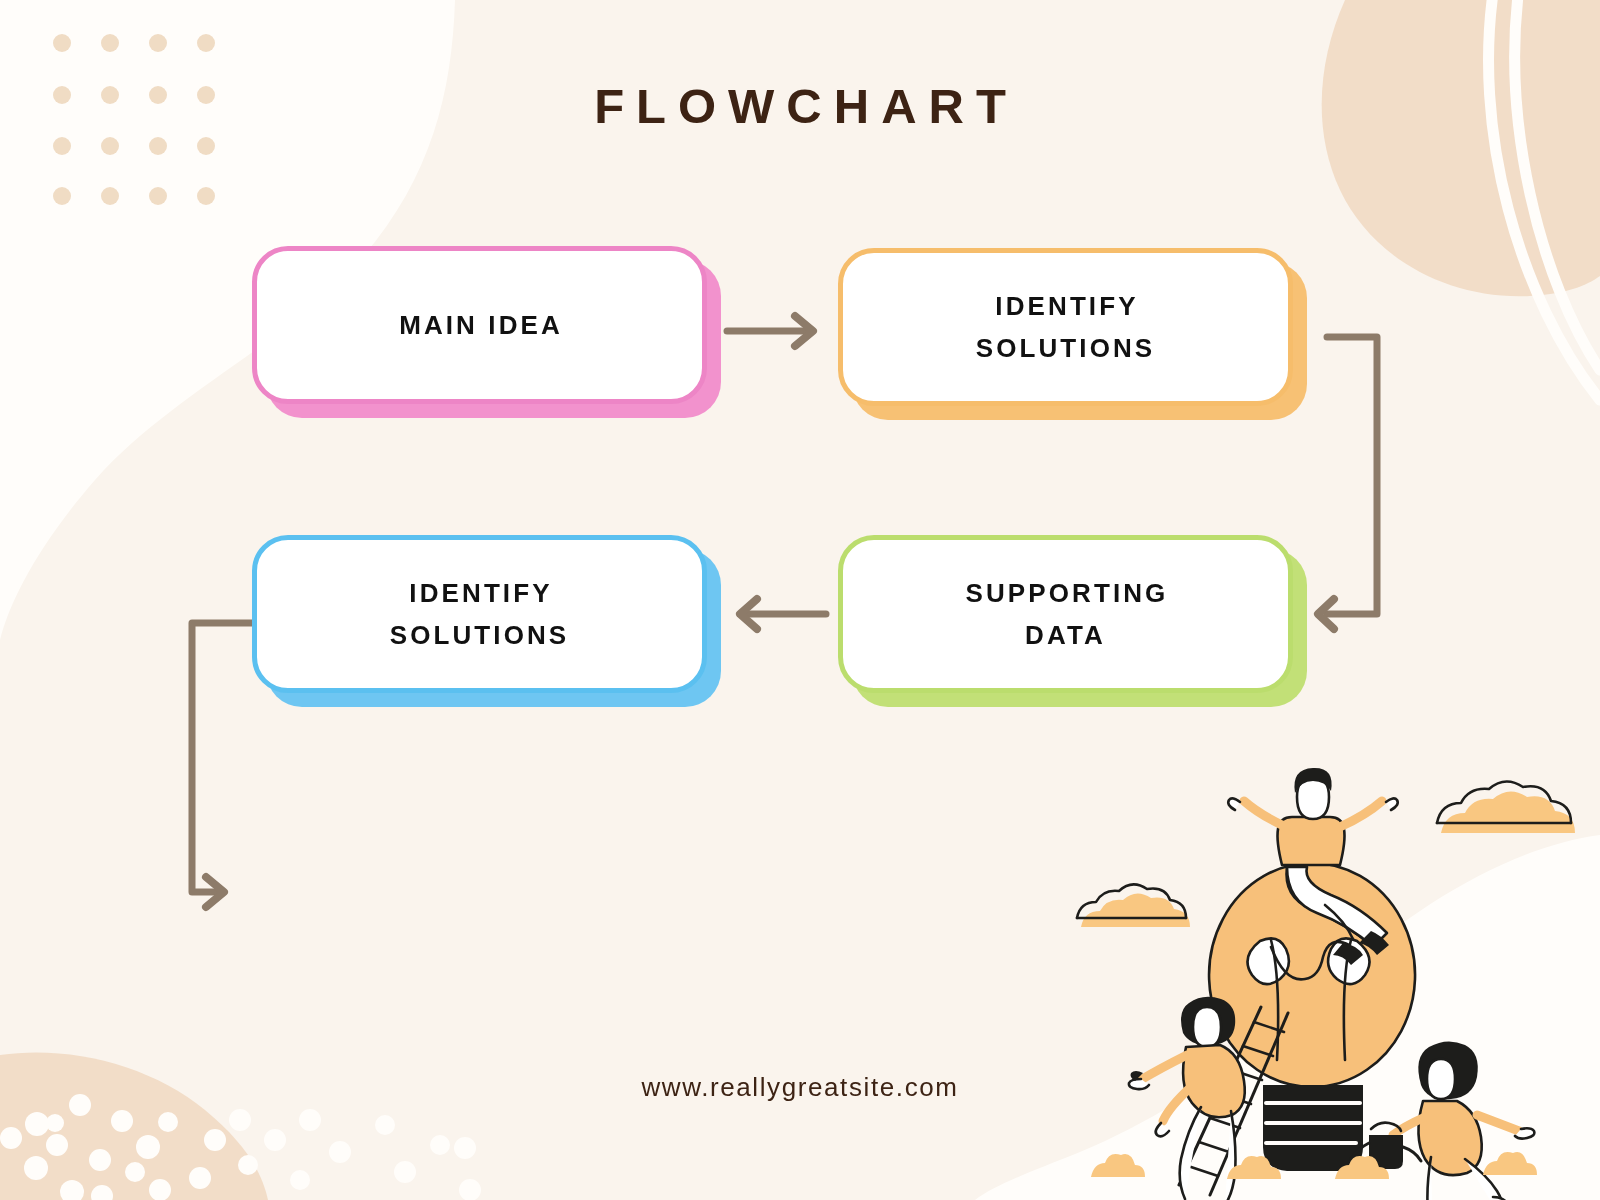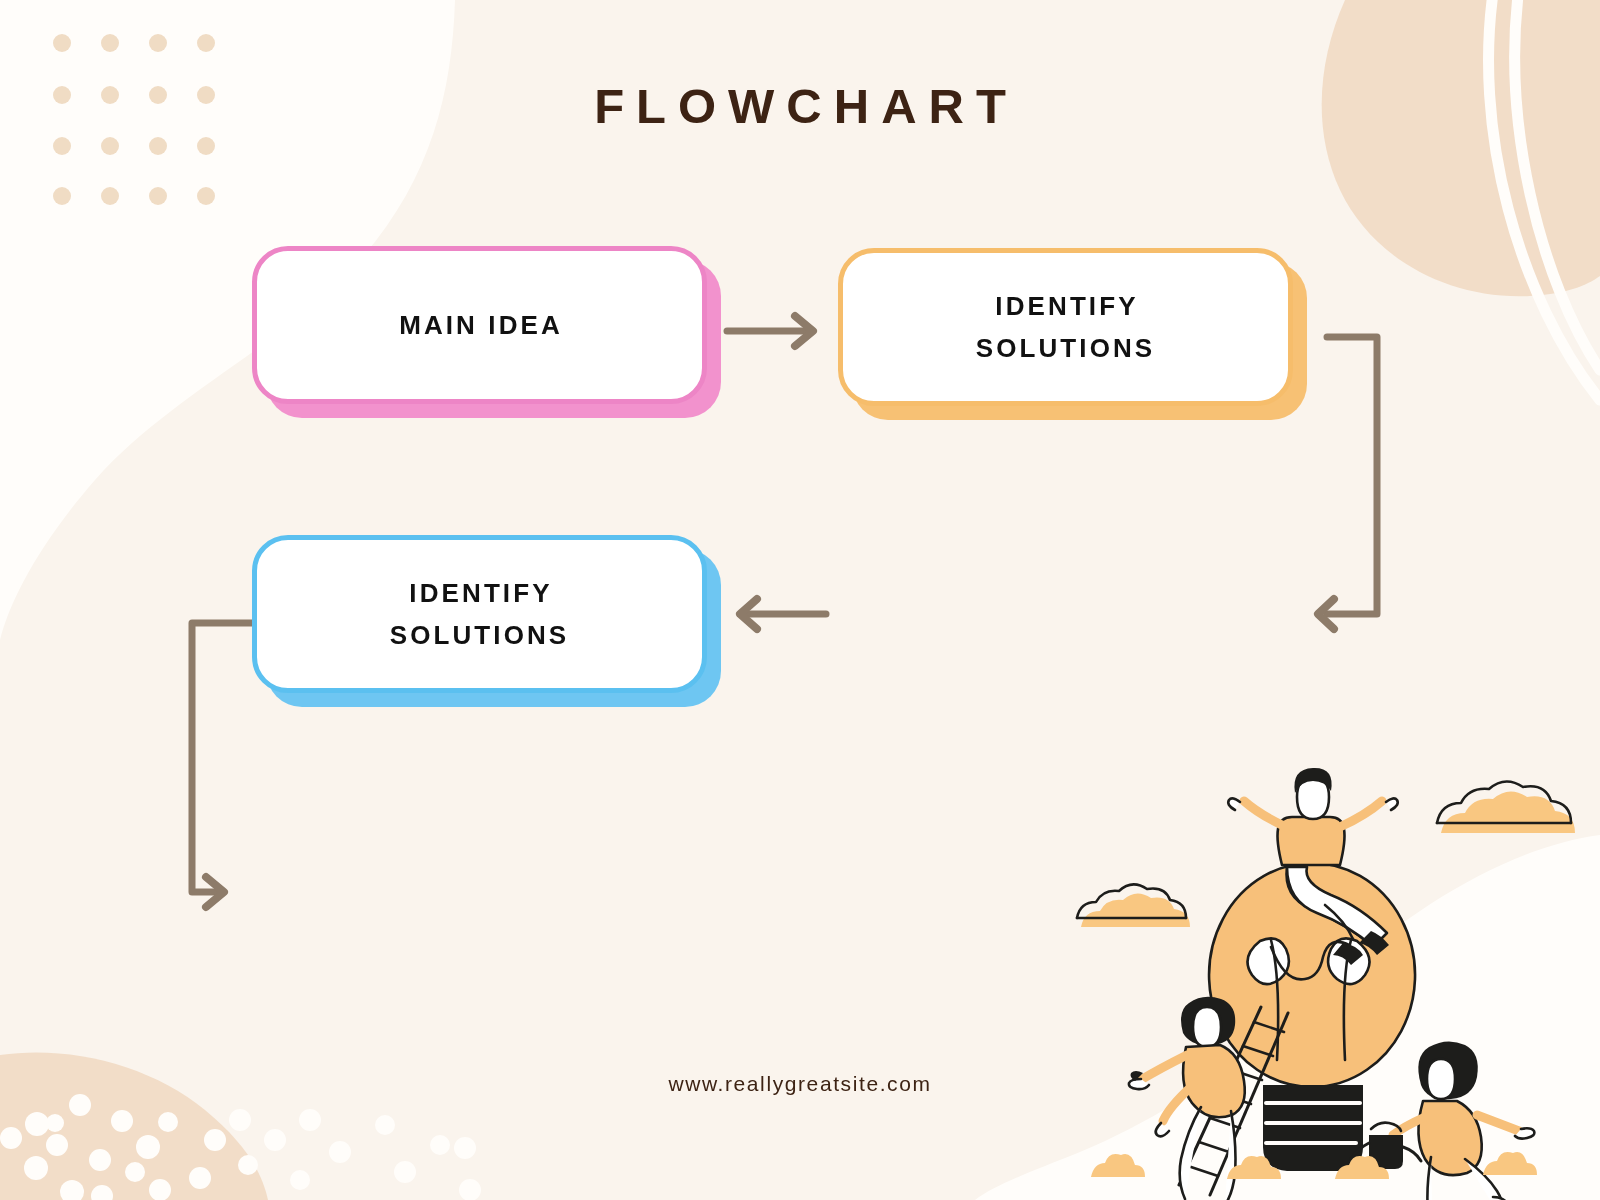--- a/index.html
+++ b/index.html
@@ -101,21 +101,21 @@
     left:1035px; top:745px;
     width:565px; height:455px;
   }
 
   
   #footer-url {
     position:absolute;
     left:0; top:1072px;
     width:1600px;
     text-align:center;
-    font-size:21px;
+    font-size:26px;
     letter-spacing:1.6px;
     color:#3d2314;
   }
 </style>
 </head>
 <body>
 
 <div id="stage">
 
   <svg id="bg-decor" viewBox="0 0 1600 1200">
@@ -215,20 +215,27 @@
   </div>
 
   <div class="node" id="node-identify-solutions-1">
     <div class="shadow"></div>
     <div class="face">
       <span class="label">IDENTIFY
 SOLUTIONS</span>
     </div>
   </div>
 
+  <div class="node" id="node-supporting-data">
+    <div class="shadow"></div>
+    <div class="face">
+      <span class="label">SUPPORTING
+DATA</span>
+    </div>
+  </div>
 
   <div class="node" id="node-identify-solutions-2">
     <div class="shadow"></div>
     <div class="face">
       <span class="label">IDENTIFY
 SOLUTIONS</span>
     </div>
   </div>
 
 

